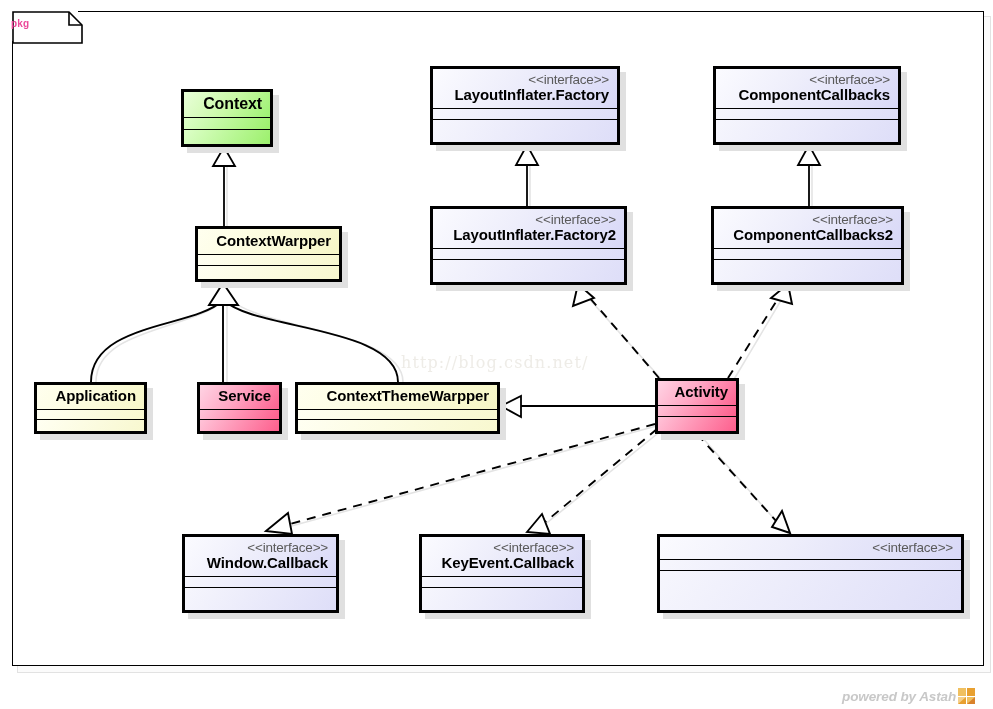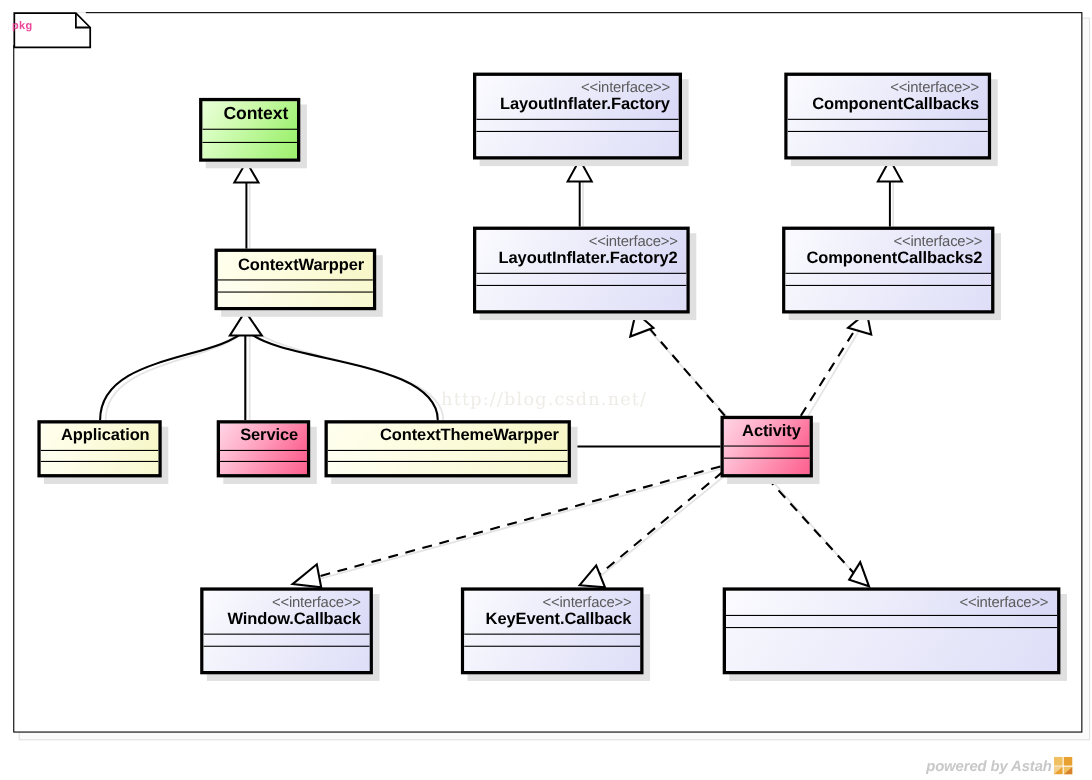--- a/index.html
+++ b/index.html
@@ -343,21 +343,21 @@
     <div class="shadow"></div>
     <div class="frame fill-pink">
       <div class="namebox" style="padding-top:3px;">
         <span class="cname">Service</span>
       </div>
       <div class="compart" style="height:10px;"></div>
       <div class="compart" style="flex:1;"></div>
     </div>
   </div>
 
-  <div class="node" style="left:295px;top:382px;width:224px;height:52px;">
+  <div class="node" style="left:295px;top:382px;width:205px;height:52px;">
     <div class="shadow"></div>
     <div class="frame fill-yellow">
       <div class="namebox" style="padding-top:3px;">
         <span class="cname">ContextThemeWarpper</span>
       </div>
       <div class="compart" style="height:10px;"></div>
       <div class="compart" style="flex:1;"></div>
     </div>
   </div>
 

